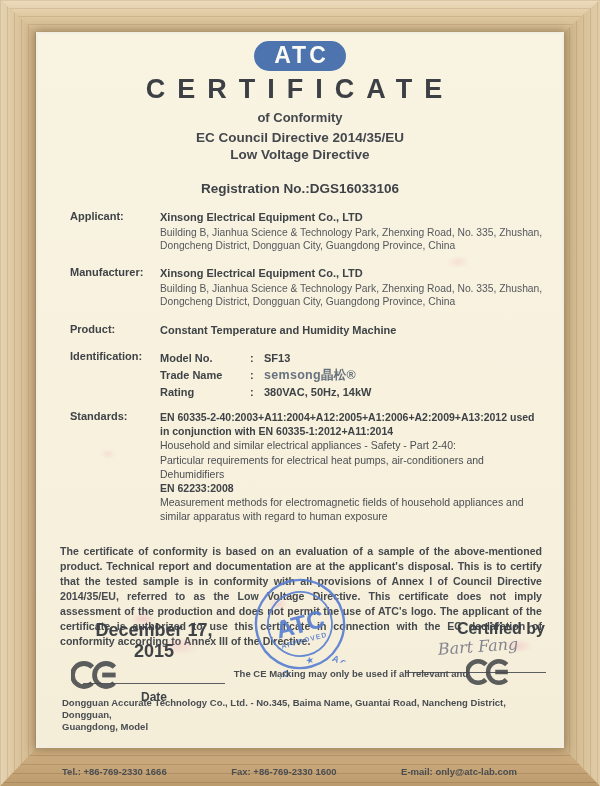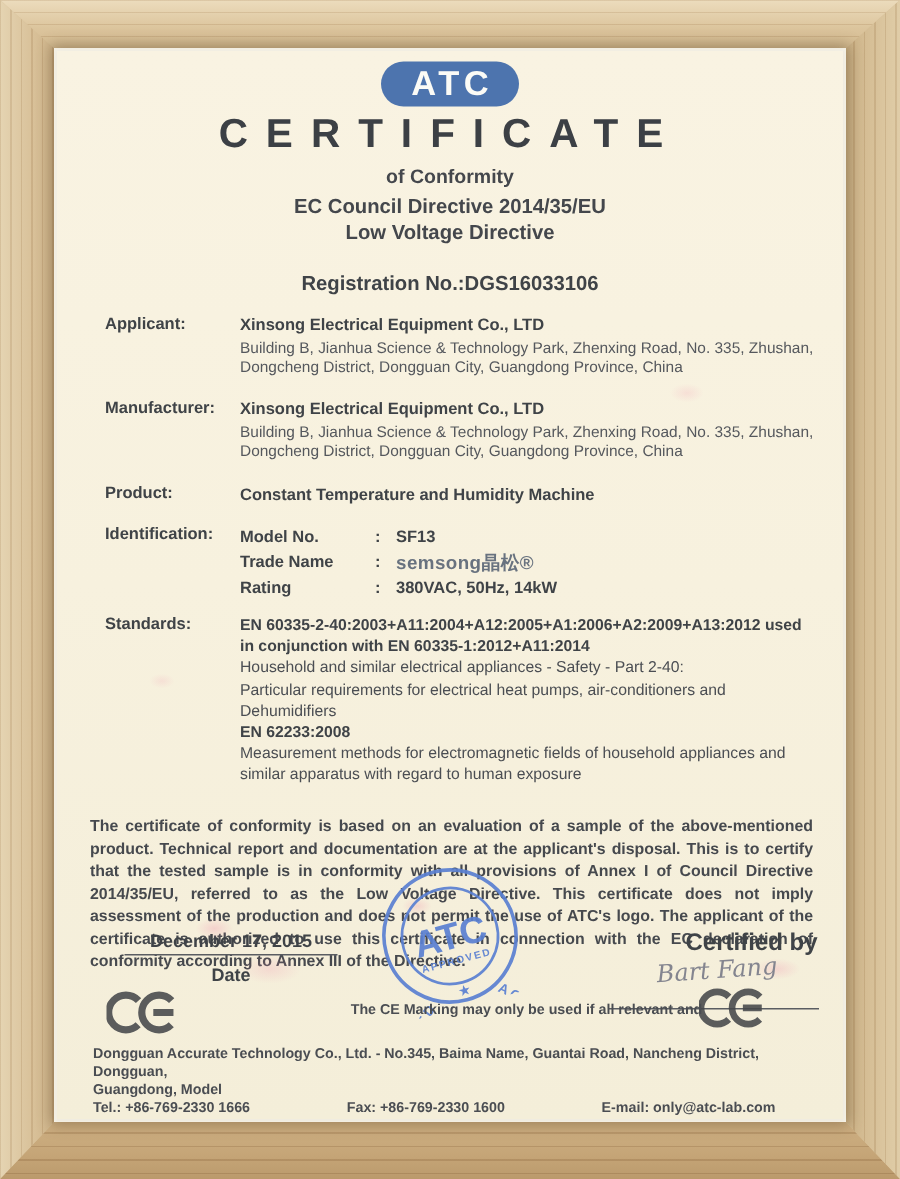--- a/index.html
+++ b/index.html
@@ -68,31 +68,31 @@
   .declaration{margin:20px 20px 0 22px;font-size:10.6px;font-weight:bold;line-height:15px;
     text-align:justify;color:#46494e;}
 
   
   .abs{position:absolute;}
   .certified-by{left:408px;top:586px;font-size:16px;font-weight:bold;color:#3f4347;width:110px;text-align:center;}
   .signature{left:370px;top:603px;width:140px;text-align:center;
     font-family:"DejaVu Serif",serif;font-style:italic;font-size:16px;color:#84858f;transform:rotate(-4deg);}
   .sig-line{left:368px;top:638px;width:140px;border-bottom:1.4px solid #5a5d62;}
   .date-block{left:45px;top:586px;width:142px;text-align:center;}
-  .date-value{font-size:12px;font-weight:bold;color:#3f4347;padding-bottom:2px;border-bottom:1.4px solid #5a5d62;}
+  .date-value{font-size:18px;font-weight:bold;color:#3f4347;padding-bottom:21px;border-bottom:1.4px solid #5a5d62;}
   .date-label{margin-top:6px;font-size:12px;font-weight:bold;color:#3f4347;}
   .ce-left{left:33px;top:624px;width:48px;height:34px;}
   .ce-right{left:428px;top:622px;width:45px;height:32px;}
   .ce-left svg,.ce-right svg{width:100%;height:100%;opacity:.88;}
   .stamp{left:214px;top:542px;width:96px;height:96px;transform:rotate(-15deg);opacity:.92;}
   .stamp svg{width:100%;height:100%;}
   .ce-notice{left:168px;top:634px;width:290px;text-align:center;font-size:9.5px;font-weight:bold;
     line-height:12px;color:#4a4d52;}
   .footer-addr{left:24px;top:663px;width:478px;font-size:9.5px;font-weight:bold;line-height:12px;color:#4a4d52;}
-  .contact-row{left:24px;top:699px;width:455px;display:flex;justify-content:space-between;
+  .contact-row{left:24px;top:732px;width:455px;display:flex;justify-content:space-between;
     font-size:9.5px;font-weight:bold;color:#4a4d52;}
 </style>
 </head>
 <body>
 
 <div class="scene">
   <div class="bar f-top"></div>
   <div class="bar f-bottom"></div>
   <div class="bar f-left"></div>
   <div class="bar f-right"></div>

